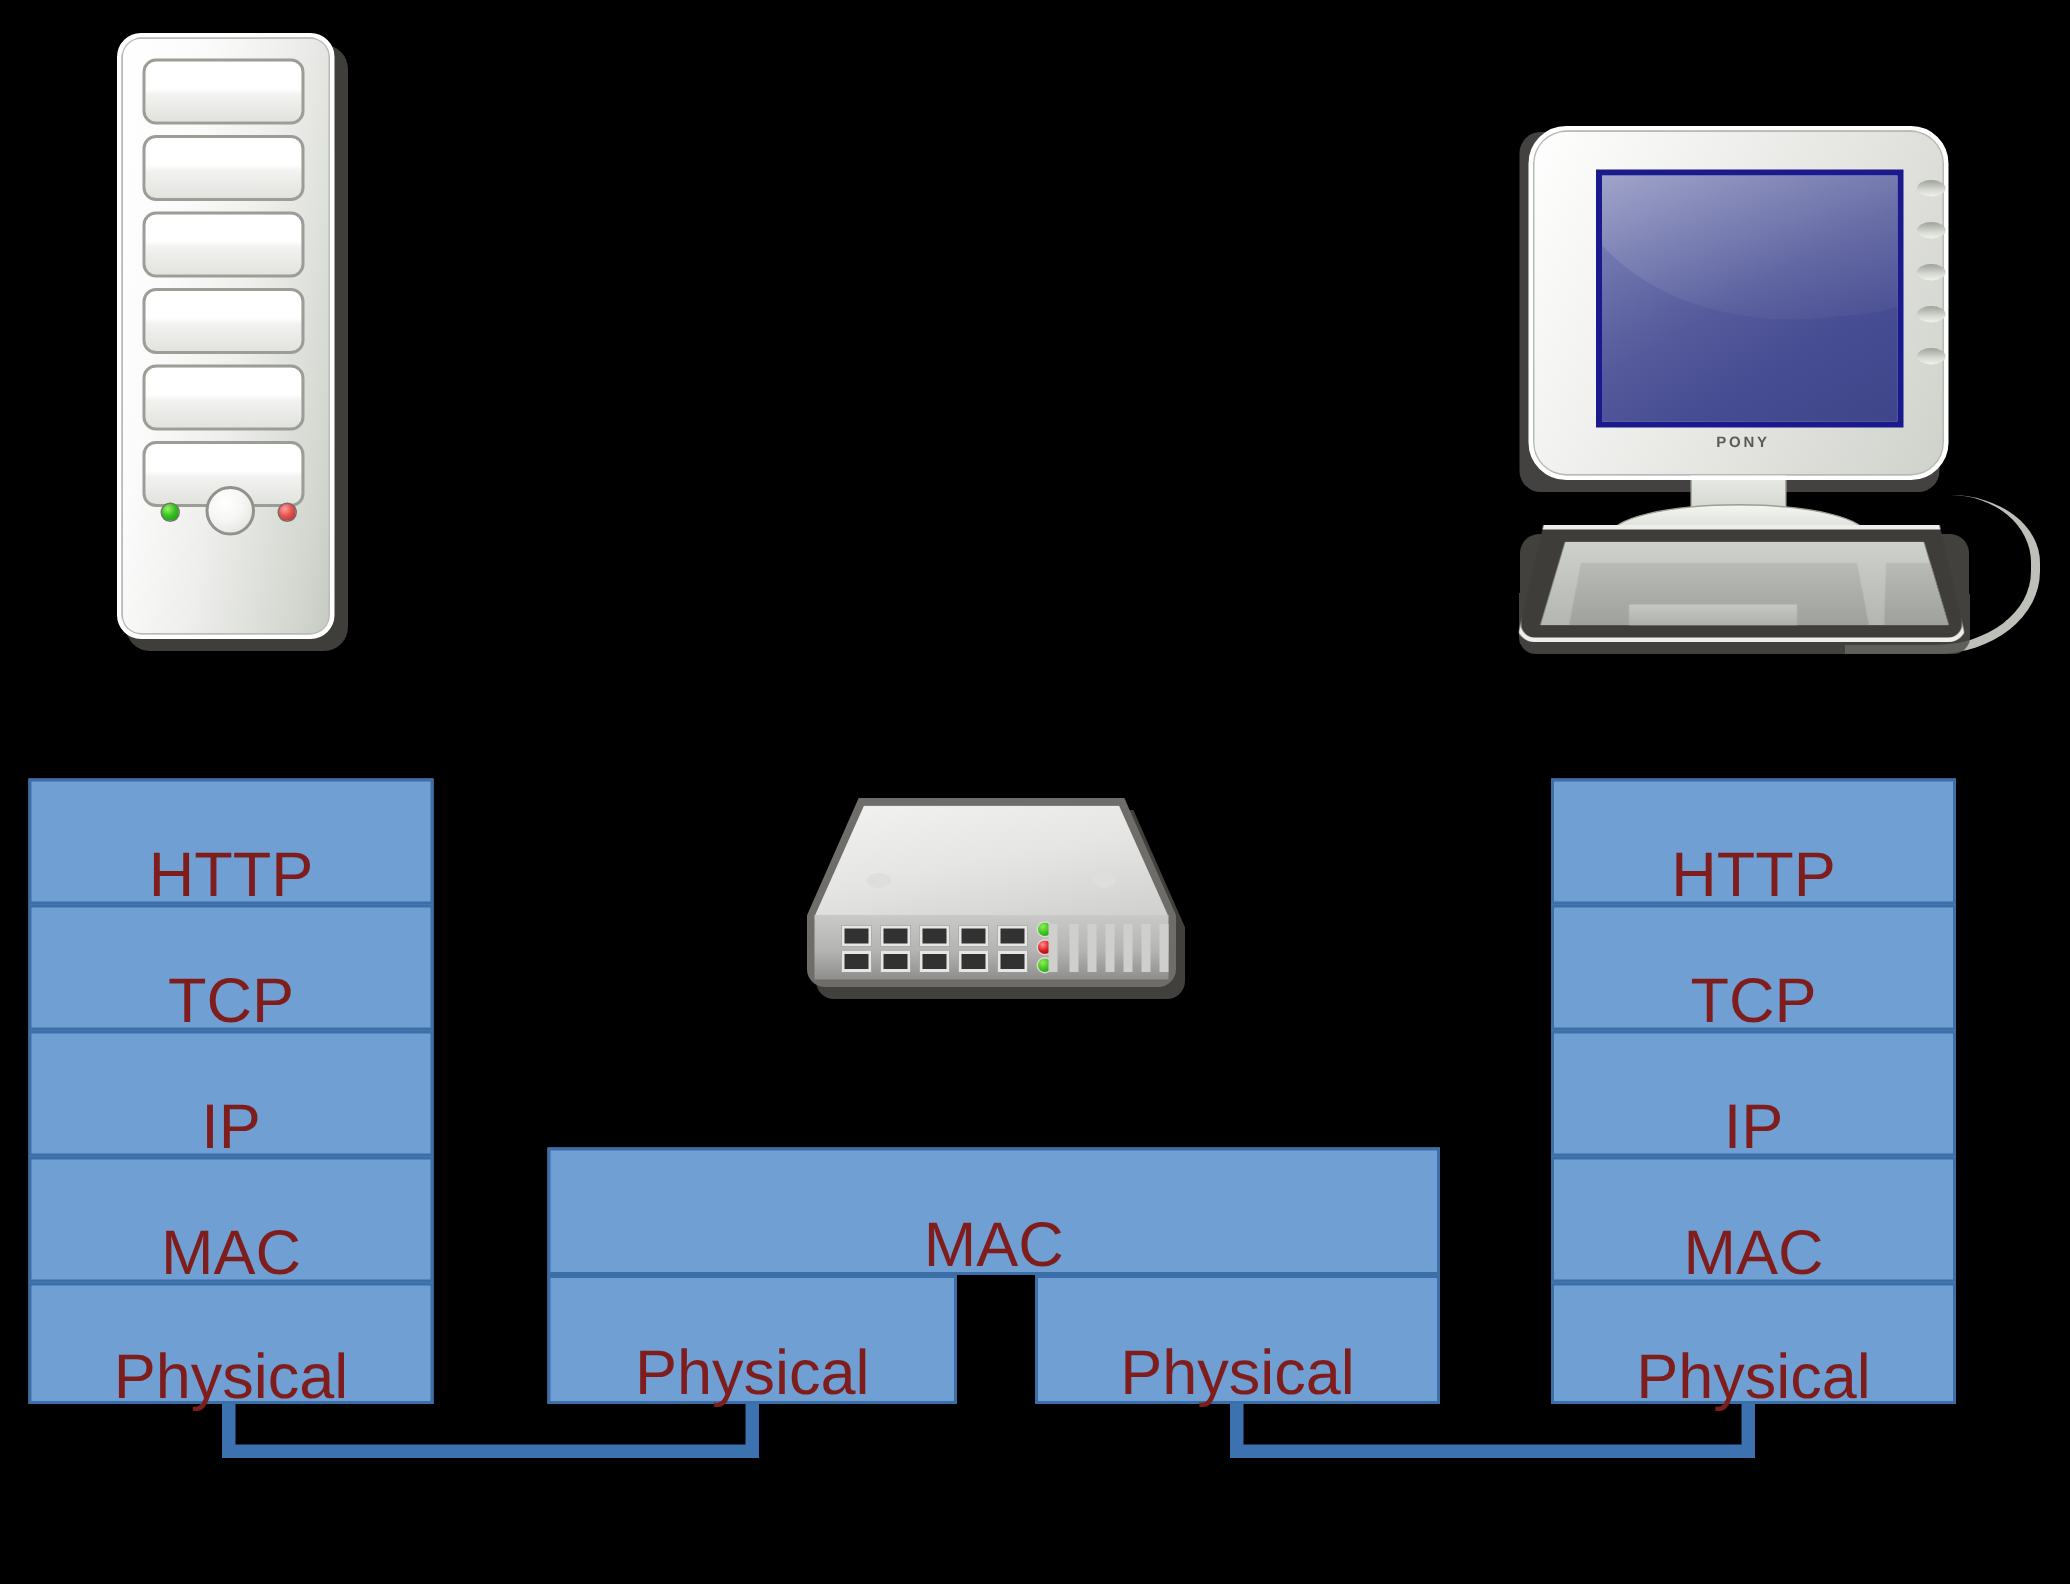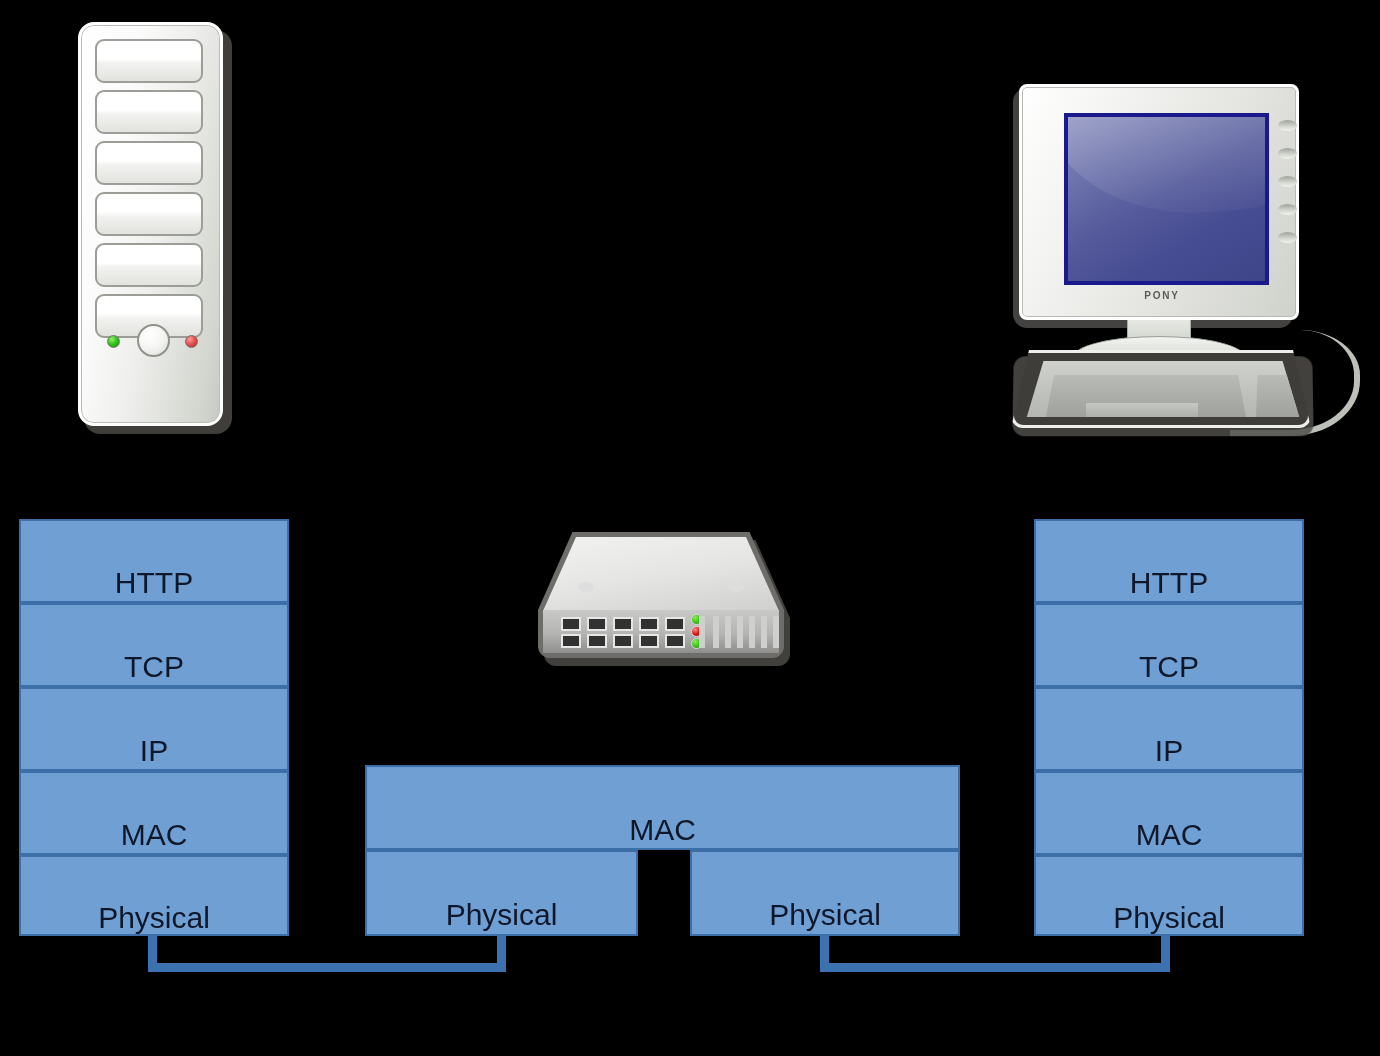--- a/index.html
+++ b/index.html
@@ -25,23 +25,23 @@
   .layer-box {
     position: absolute;
     background: #6f9fd3;
     border: 2px solid #3c6ea8;
     box-sizing: border-box;
     display: flex;
     align-items: center;
     justify-content: center;
   }
   .layer-label {
-    color: #0f172a;
+    color: #7f1d1d;
     font-family: "Liberation Sans", sans-serif;
-    font-size: 30px;
+    font-size: 42px;
     line-height: 1;
     letter-spacing: 0px;
     white-space: nowrap;
     margin-top: 44px;
   }
 
   
   .connector {
     position: absolute;
   }
@@ -126,21 +126,21 @@
     left: 8px; top: 10px;
     width: 280px; height: 240px;
     border-radius: 14px;
     background: #555350;
     opacity: .8;
   }
   .mon-case {
     position: absolute;
     left: 14px; top: 6px;
     width: 280px; height: 236px;
-    border-radius: 8px;
+    border-radius: 25px;
     background: linear-gradient(115deg,#ffffff 0%,#f4f4f2 25%,#e4e4e1 60%,#cfd2cb 100%);
     border: 3px solid #ffffff;
     box-sizing: border-box;
     box-shadow: inset 0 0 0 1px #b7bbb3;
   }
   .mon-screen {
     position: absolute;
     left: 42px; top: 26px;
     width: 205px; height: 172px;
     border: 4px solid #1a1a8c;

